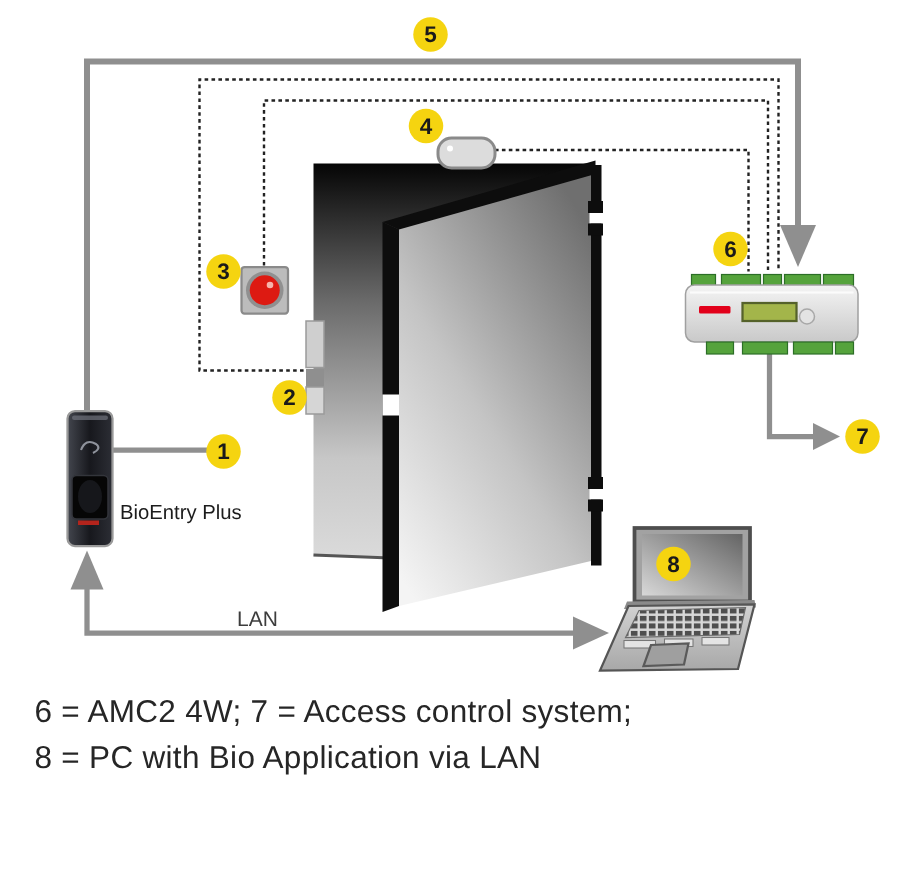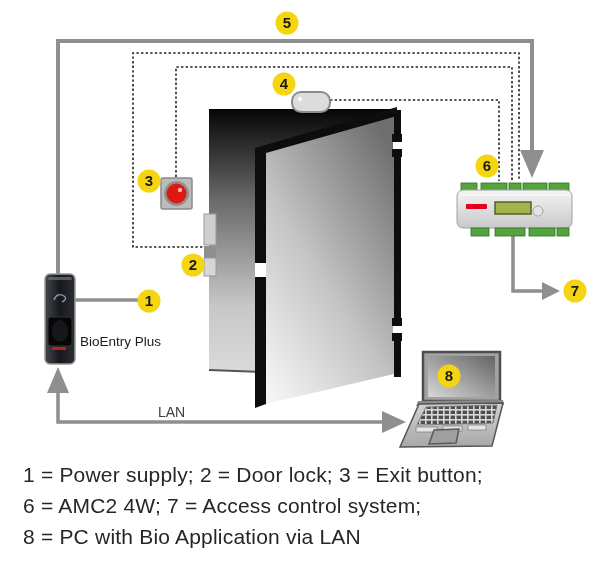--- a/index.html
+++ b/index.html
@@ -191,18 +191,17 @@
       <circle cx="575" cy="291" r="11.5" fill="#f5d410"></circle>
       <text class="marker-num" x="575" y="296">7</text>
     </g>
     <g>
       <circle cx="449" cy="376" r="11.5" fill="#f5d410"></circle>
       <text class="marker-num" x="449" y="381">8</text>
     </g>
   </svg>
 
   <div class="legend">
-    <div>1 = Power supply; 2 = Door lock; 3 = Exit button;</div>
     <div>6 = AMC2 4W; 7 = Access control system;</div>
     <div>8 = PC with Bio Application via LAN</div>
   </div>
 
 </div>
 
 </body></html>

